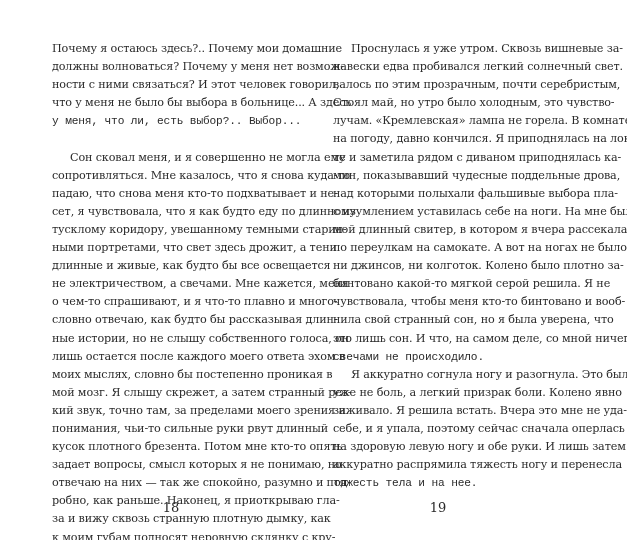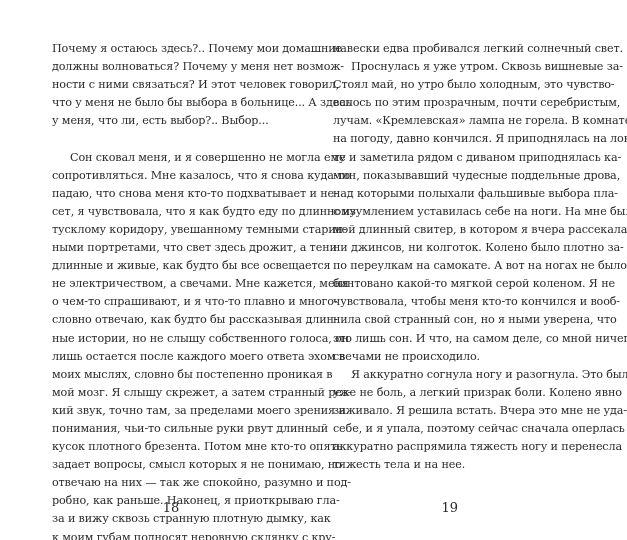--- a/index.html
+++ b/index.html
@@ -53,34 +53,35 @@
     .line {
       display: block;
       text-align: justify;
       text-align-last: justify;
       height: 18.1px;
       white-space: nowrap;
       overflow: visible;
     }
     .line.last {
       text-align-last: left;
+      font-family: Liberation Mono, monospace;
     }
     .indent { padding-left: 18px; }
     .gap { height: 18.1px; }
 
     .folio {
       position: absolute;
       top: 500px;
       font-size: 13px;
       color: #2a2a2a;
       text-align: center;
       width: 40px;
     }
     .page-left .folio { left: 151px; }
-    .page-right .folio { left: 105px; text-align: right; }
+    .page-right .folio { left: 105px; }
   </style>
 </head>
 <body>
 
 <div class="spread">
 
   <div class="page page-left">
     <div class="text-block">
       <div class="para">
         <span class="line">Почему я остаюсь здесь?.. Почему мои домашние</span>
@@ -115,44 +116,45 @@
         <span class="line">к моим губам подносят неровную склянку с кру-</span>
 
       </div>
     </div>
     <div class="folio">18</div>
   </div>
 
   <div class="page page-right">
     <div class="text-block">
       <div class="para">
+        <span class="line indent">Проснулась я уже утром. Сквозь вишневые за-</span>
         <span class="line">навески едва пробивался легкий солнечный свет.</span>
-        <span class="line indent">Проснулась я уже утром. Сквозь вишневые за-</span>
+        <span class="line">валось по этим прозрачным, почти серебристым,</span>
         <span class="line">Стоял май, но утро было холодным, это чувство-</span>
-        <span class="line">валось по этим прозрачным, почти серебристым,</span>
         <span class="line">лучам. «Кремлевская» лампа не горела. В комнате</span>
         <span class="line">на погоду, давно кончился. Я приподнялась на лок-</span>
         <span class="line">те и заметила рядом с диваном приподнялась ка-</span>
         <span class="line">мин, показывавший чудесные поддельные дрова,</span>
         <span class="line">над которыми полыхали фальшивые выбора пла-</span>
         <span class="line">с изумлением уставилась себе на ноги. На мне был</span>
         <span class="line">мой длинный свитер, в котором я вчера рассекала</span>
+        <span class="line">по переулкам на самокате. А вот на ногах не было</span>
         <span class="line">ни джинсов, ни колготок. Колено было плотно за-</span>
-        <span class="line">по переулкам на самокате. А вот на ногах не было</span>
-        <span class="line">бинтовано какой-то мягкой серой коленом. Я не</span>
-        <span class="line">чувствовала, чтобы меня кто-то кончился и вооб-</span>
-        <span class="line">нила свой странный сон, но я ными уверена, что</span>
+        <span class="line">бинтовано какой-то мягкой серой решила. Я не</span>
+        <span class="line">чувствовала, чтобы меня кто-то бинтовано и вооб-</span>
+        <span class="line">нила свой странный сон, но я была уверена, что</span>
         <span class="line">это лишь сон. И что, на самом деле, со мной ничего</span>
         <span class="line last">свечами не происходило.</span>
       </div>
       <div class="para">
         <span class="line indent">Я аккуратно согнула ногу и разогнула. Это была</span>
         <span class="line">уже не боль, а легкий призрак боли. Колено явно</span>
         <span class="line">заживало. Я решила встать. Вчера это мне не уда-</span>
         <span class="line">себе, и я упала, поэтому сейчас сначала оперлась</span>
+        <span class="line">на здоровую левую ногу и обе руки. И лишь затем</span>
         <span class="line">аккуратно распрямила тяжесть ногу и перенесла</span>
         <span class="line last">тяжесть тела и на нее.</span>
       </div>
 
     </div>
     <div class="folio">19</div>
   </div>
 
 </div>
 

